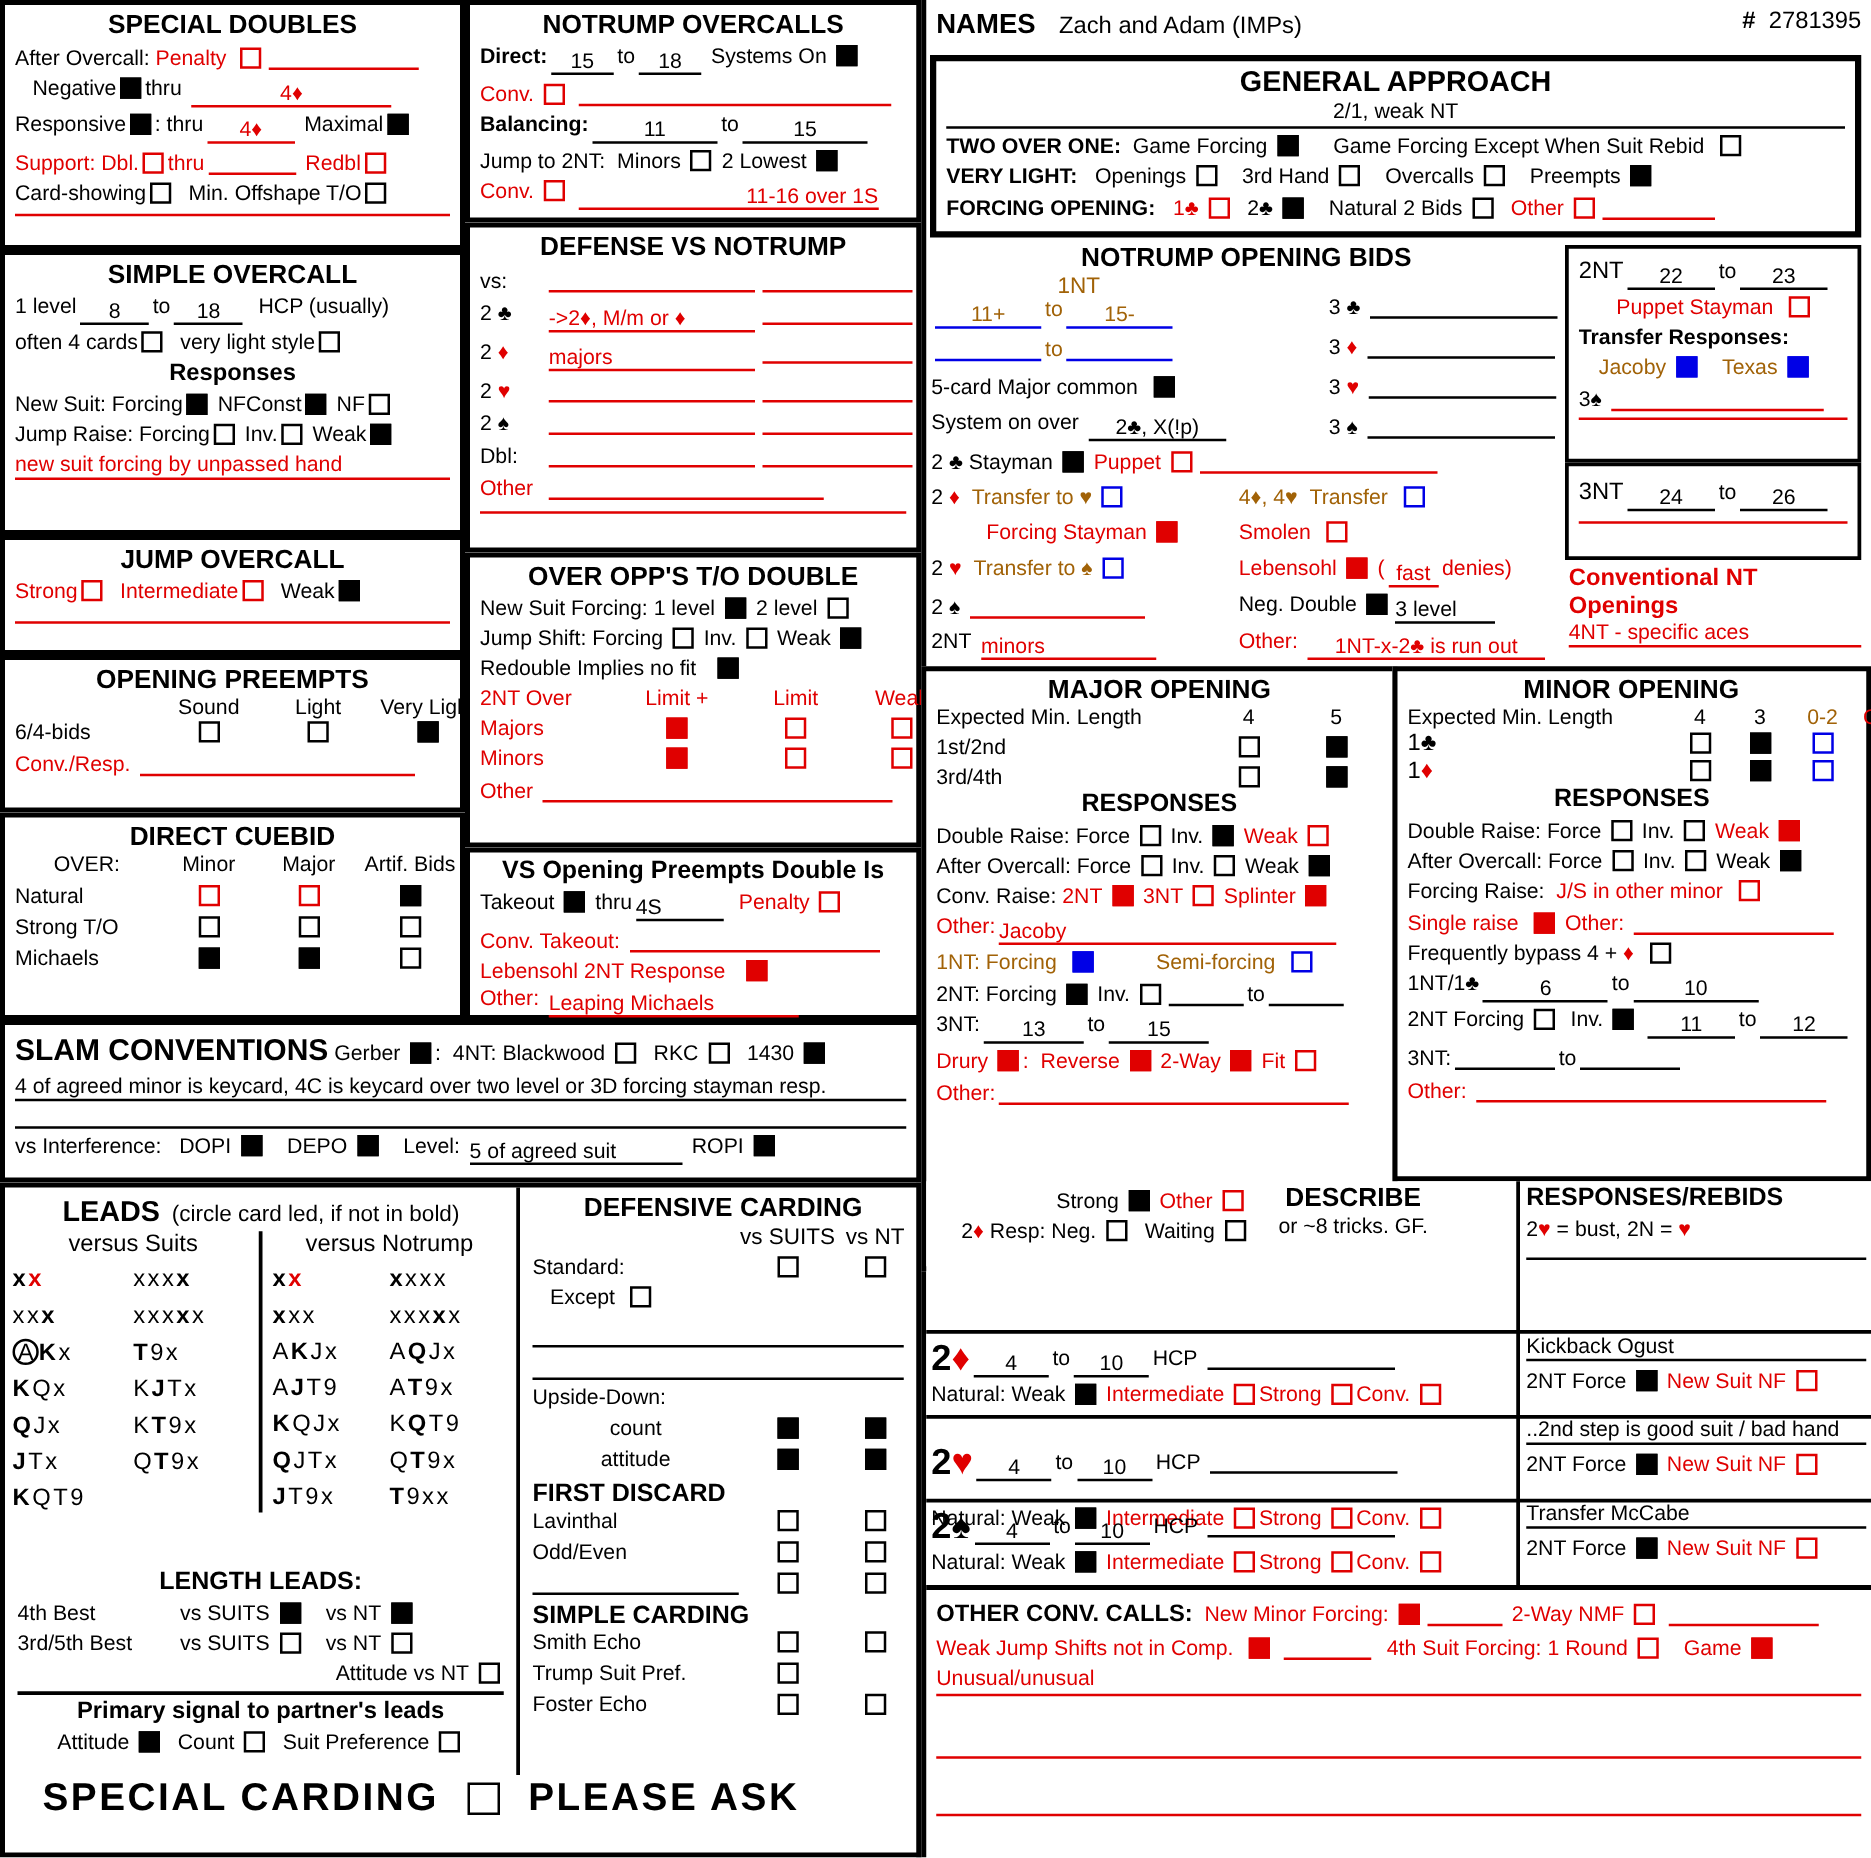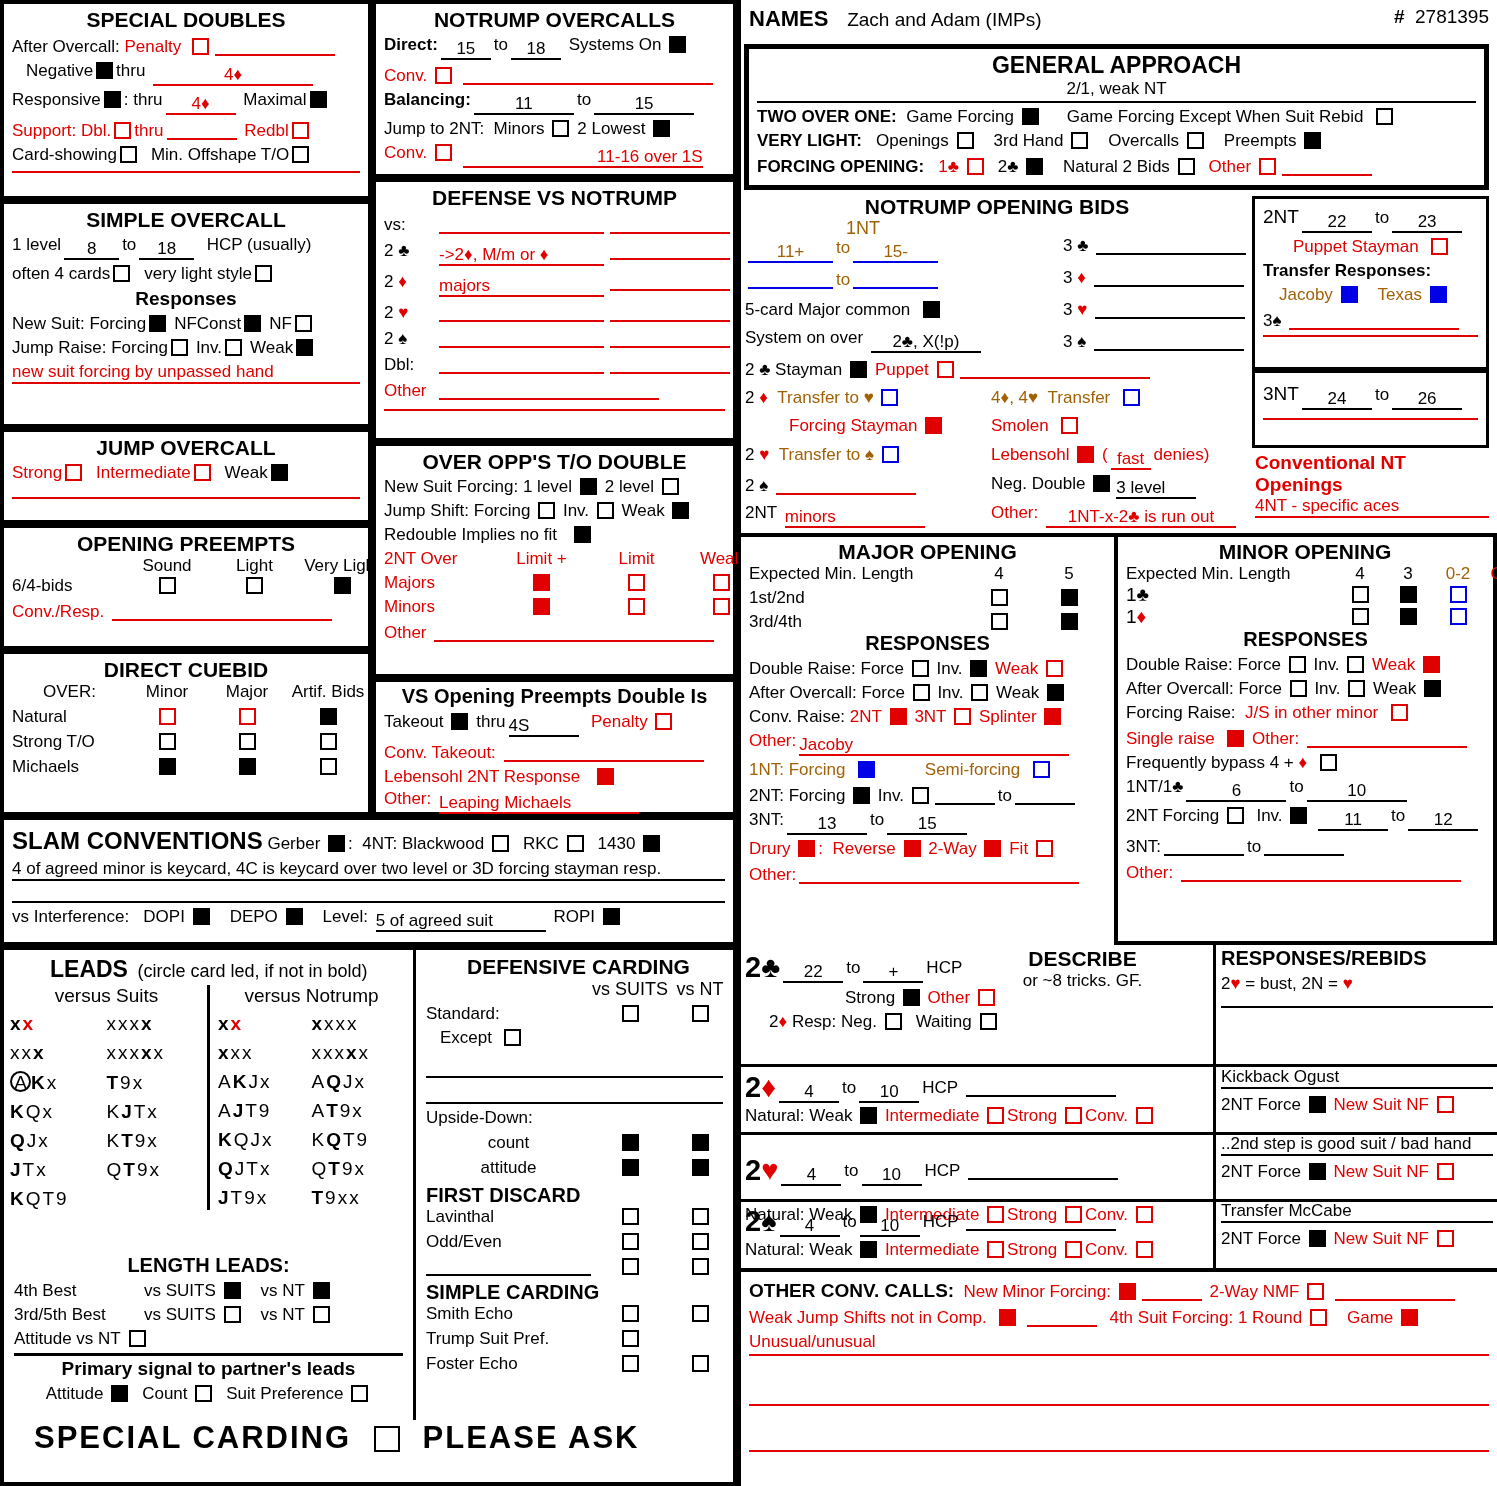--- a/index.html
+++ b/index.html
@@ -203,21 +203,21 @@
      <span class="combo"><b>J</b><span>T9x</span></span>
      <span class="combo"><b>T</b><span>9xx</span></span>
     </div>
    </div>
   </div>
  </div>
  <div class="abs" style="left:0;top:300px;width:409px;padding:4px 10px">
   <div class="ctr b" style="font-size:20px">LENGTH LEADS:</div>
   <div class="l"><span style="display:inline-block;width:130px">4th Best</span><span>vs SUITS</span>&nbsp;<span class="cb f sp20"></span><span>vs NT</span>&nbsp;<span class="cb f"></span></div>
   <div class="l"><span style="display:inline-block;width:130px">3rd/5th Best</span><span>vs SUITS</span>&nbsp;<span class="cb sp20"></span><span>vs NT</span>&nbsp;<span class="cb"></span></div>
-  <div class="l" style="text-align:left"><span>Attitude vs NT</span>&nbsp;<span class="cb"></span></div>
+  <div class="l" style="text-align:right"><span>Attitude vs NT</span>&nbsp;<span class="cb"></span></div>
   <hr class="k" style="border-top-width:3px">
   <div class="ctr b" style="font-size:19px">Primary  signal  to  partner's  leads</div>
   <div class="l ctr"><span>Attitude</span>&nbsp;<span class="cb f sp14"></span><span>Count</span>&nbsp;<span class="cb sp14"></span><span>Suit Preference</span>&nbsp;<span class="cb"></span></div>
  </div>
  <div class="abs" style="left:30px;top:470px;width:700px;white-space:nowrap">
   <span class="b" style="font-size:31px;letter-spacing:2px">SPECIAL CARDING</span>
   <span class="cb cbig" style="margin:0 18px"></span>
   <span class="b" style="font-size:31px;letter-spacing:2px">PLEASE ASK</span>
  </div>
  <div class="abs" style="left:409px;top:0;width:328px;height:470px;border-left:3px solid #000;padding:4px 10px">
@@ -389,21 +389,20 @@
  <div class="abs" style="left:472px;top:0;width:3px;height:323px;background:#000"></div>
  <div class="abs" style="left:0;top:119px;width:756px;height:3px;background:#000"></div>
  <div class="abs" style="left:0;top:187px;width:756px;height:3px;background:#000"></div>
  <div class="abs" style="left:0;top:254px;width:756px;height:3px;background:#000"></div>
 
  <div class="abs" style="left:4px;top:2px;width:466px">
   <div class="abs ctr" style="left:210px;top:0;width:255px">
           <div class="b" style="font-size:21px">DESCRIBE</div>
           <div>or ~8 tricks. GF.</div>
         </div>
-  <div class="l"><span class="bigbid">2♣</span><span class="bl w60">22</span><span>to</span><span class="bl w60">+</span><span>HCP</span></div>
   <div class="l" style="margin-left:100px"><span>Strong</span>&nbsp;<span class="cb f"></span>&nbsp;<span class="red">Other</span>&nbsp;<span class="cb r"></span></div>
   <div class="l" style="margin-left:24px"><span><span>2</span><span class="red">♦</span></span>&nbsp;<span>Resp:</span>&nbsp;<span>Neg.</span>&nbsp;<span class="cb sp14"></span><span>Waiting</span>&nbsp;<span class="cb"></span></div>
  </div>
  <div class="abs" style="left:480px;top:2px;width:272px">
   <div class="b" style="font-size:20px">RESPONSES/REBIDS</div>
   <div class="l"><span>2</span><span class="red">♥</span><span> = bust, 2N = </span><span class="red">♥</span></div>
   <div class="krule" style="height:10px"></div>
  </div>
 
  <div class="abs" style="left:4px;top:124px;width:466px">

